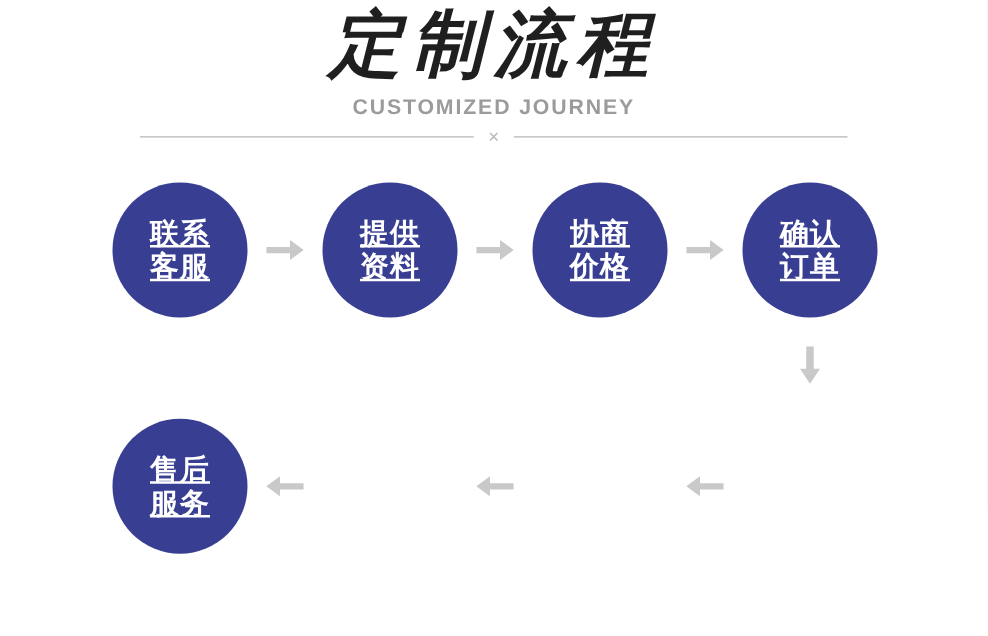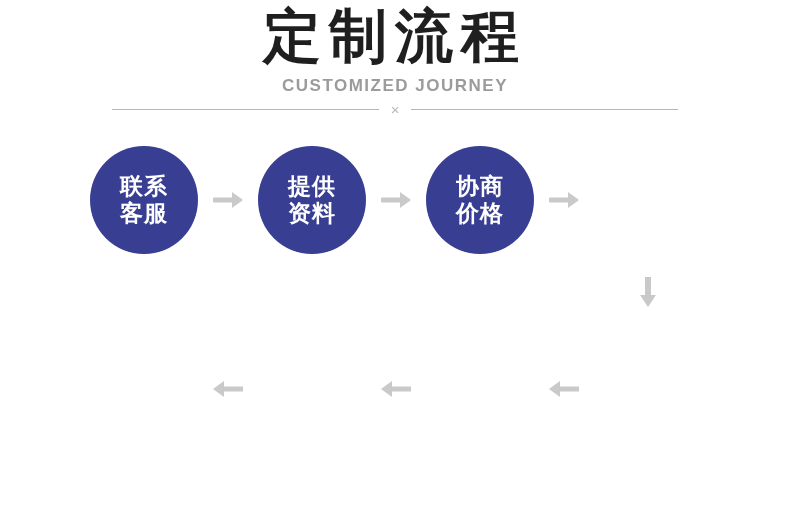--- a/index.html
+++ b/index.html
@@ -21,20 +21,21 @@
     margin:0 auto;
     overflow:hidden;
   }
   .title{
     position:absolute;top:0;left:0;width:100%;
     text-align:center;
     font-size:58px;line-height:72px;
     font-weight:900;
     letter-spacing:8px;
     color:var(--ink);
+    font-style:italic;
   }
   .subtitle{
     position:absolute;top:76px;left:0;width:100%;
     text-align:center;
     font-size:17px;
     letter-spacing:1.5px;
     color:var(--muted);
     font-weight:bold;
   }
   .divider{
@@ -50,20 +51,21 @@
   .circle{
     position:absolute;
     width:108px;height:108px;border-radius:50%;
     background:var(--circle-fill);
     color:var(--circle-text);
     display:flex;flex-direction:column;
     align-items:center;justify-content:center;
     font-size:23px;font-weight:bold;
     line-height:1.18;letter-spacing:1px;
     text-align:left;
+    text-decoration:underline;
   }
   .r1{top:146px;}
   .r2{top:335px;}
   .col1{left:90px;}
   .col2{left:258px;}
   .col3{left:426px;}
   .col4{left:594px;}
   .arrow{position:absolute;}
   .arrow svg{display:block;}
   .arrow-h{width:30px;height:16px;}
@@ -108,20 +110,24 @@
   </div>
   <div class="circle r1 col3">
     <span>协商</span>
     <span>价格</span>
   </div>
   <div class="arrow arrow-h ar1 ax3">
     <svg width="30" height="16" viewBox="0 0 30 16">
         <path d="M0,5.5 L19,5.5 L19,0 L30,8 L19,16 L19,10.5 L0,10.5 Z" fill="#c9c9c9"></path>
       </svg>
   </div>
+  <div class="circle r1 col4">
+    <span>确认</span>
+    <span>订单</span>
+  </div>
 
   <div class="arrow arrow-down">
     <svg width="16" height="30" viewBox="0 0 16 30">
         <path d="M5,0 L11,0 L11,18 L16,18 L8,30 L0,18 L5,18 Z" fill="#c9c9c9"></path>
       </svg>
   </div>
 
   <div class="arrow arrow-h ar2 ax3">
     <svg width="30" height="16" viewBox="0 0 30 16">
         <path d="M30,5.5 L11,5.5 L11,0 L0,8 L11,16 L11,10.5 L30,10.5 Z" fill="#c9c9c9"></path>
@@ -130,14 +136,18 @@
   <div class="arrow arrow-h ar2 ax2">
     <svg width="30" height="16" viewBox="0 0 30 16">
         <path d="M30,5.5 L11,5.5 L11,0 L0,8 L11,16 L11,10.5 L30,10.5 Z" fill="#c9c9c9"></path>
       </svg>
   </div>
   <div class="arrow arrow-h ar2 ax1">
     <svg width="30" height="16" viewBox="0 0 30 16">
         <path d="M30,5.5 L11,5.5 L11,0 L0,8 L11,16 L11,10.5 L30,10.5 Z" fill="#c9c9c9"></path>
       </svg>
   </div>
+  <div class="circle r2 col1">
+    <span>售后</span>
+    <span>服务</span>
+  </div>
 
 </div>
 
 </body></html>

